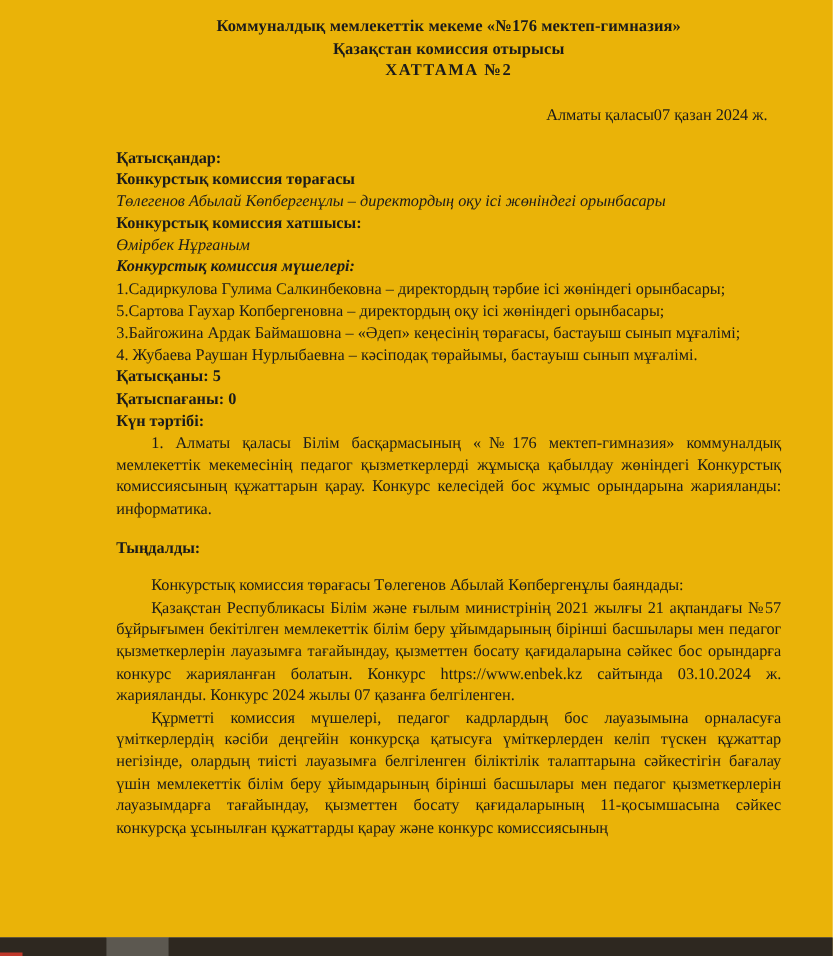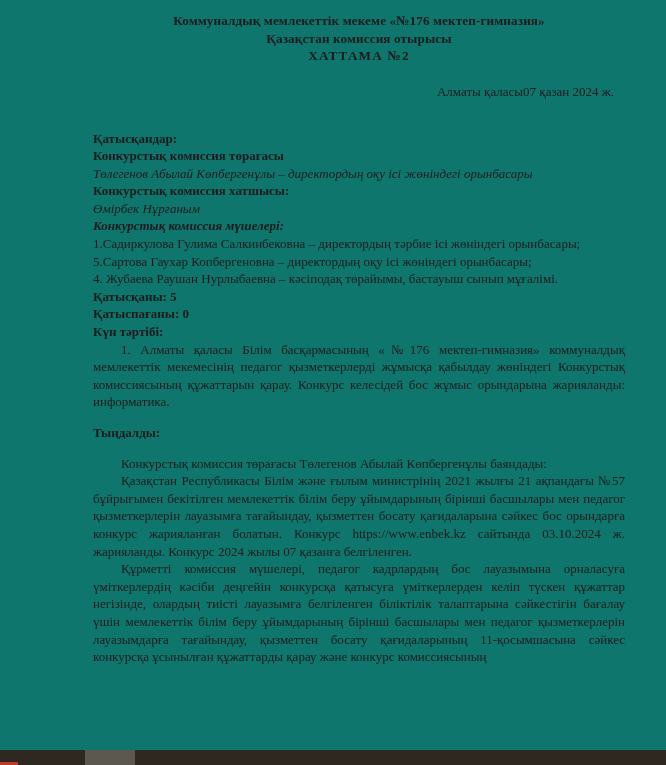--- a/index.html
+++ b/index.html
@@ -27,21 +27,21 @@
     pointer-events: none;
   }
   .scan-artifact svg { display: block; }
 
   .page {
     position: absolute;
     left: 0;
     top: 0;
     width: 666px;
     height: 750px;
-    background: #0f766e;
+    background: #eab308;
     box-sizing: border-box;
     padding: 12px 41px 0 93px;
   }
 
   .doc-title {
     text-align: center;
     font-weight: bold;
     font-size: 13.2px;
     line-height: 17.5px;
     margin: 0;
@@ -54,21 +54,21 @@
     display: flex;
     justify-content: flex-end;
     align-items: baseline;
     margin-top: 19px;
     font-size: 13px;
   }
   .meta-row .place { }
   .meta-row .date { padding-right: 11px; }
 
   .block {
-    margin-top: 30px;
+    margin-top: 17px;
   }
 
   .b { font-weight: bold; }
   .i { font-style: italic; }
   .bi { font-weight: bold; font-style: italic; }
 
   p.txt {
     margin: 0;
     font-size: 13px;
     line-height: 17.6px;
@@ -149,20 +149,21 @@
 
   <div class="block">
     <p class="txt nojust b">Қатысқандар:</p>
     <p class="txt nojust b">Конкурстық комиссия төрағасы</p>
     <p class="txt i">Төлегенов Абылай Көпбергенұлы – директордың оқу ісі жөніндегі орынбасары</p>
     <p class="txt nojust b">Конкурстық комиссия хатшысы:</p>
     <p class="txt nojust i">Өмірбек Нұрғаным</p>
     <p class="txt nojust bi">Конкурстық комиссия мүшелері:</p>
     <p class="txt">1.Садиркулова Гулима Салкинбековна – директордың тәрбие ісі жөніндегі орынбасары;</p>
     <p class="txt">5.Сартова Гаухар Копбергеновна – директордың оқу ісі жөніндегі орынбасары;</p>
+    <p class="txt">3.Байгожина Ардак Баймашовна – «Әдеп» кеңесінің төрағасы, бастауыш сынып мұғалімі;</p>
     <p class="txt">4. Жубаева Раушан Нурлыбаевна – кәсіподақ төрайымы, бастауыш сынып мұғалімі.</p>
     <p class="txt nojust b">Қатысқаны: 5</p>
     <p class="txt nojust b">Қатыспағаны: 0</p>
   </div>
 
   <div>
     <p class="center-head">Күн тәртібі:</p>
     <p class="txt indent">1. Алматы қаласы Білім басқармасының «№176 мектеп-гимназия» коммуналдық мемлекеттік мекемесінің педагог қызметкерлерді жұмысқа қабылдау жөніндегі Конкурстық комиссиясының құжаттарын қарау. Конкурс келесідей бос жұмыс орындарына жарияланды: информатика.</p>
   </div>
 

